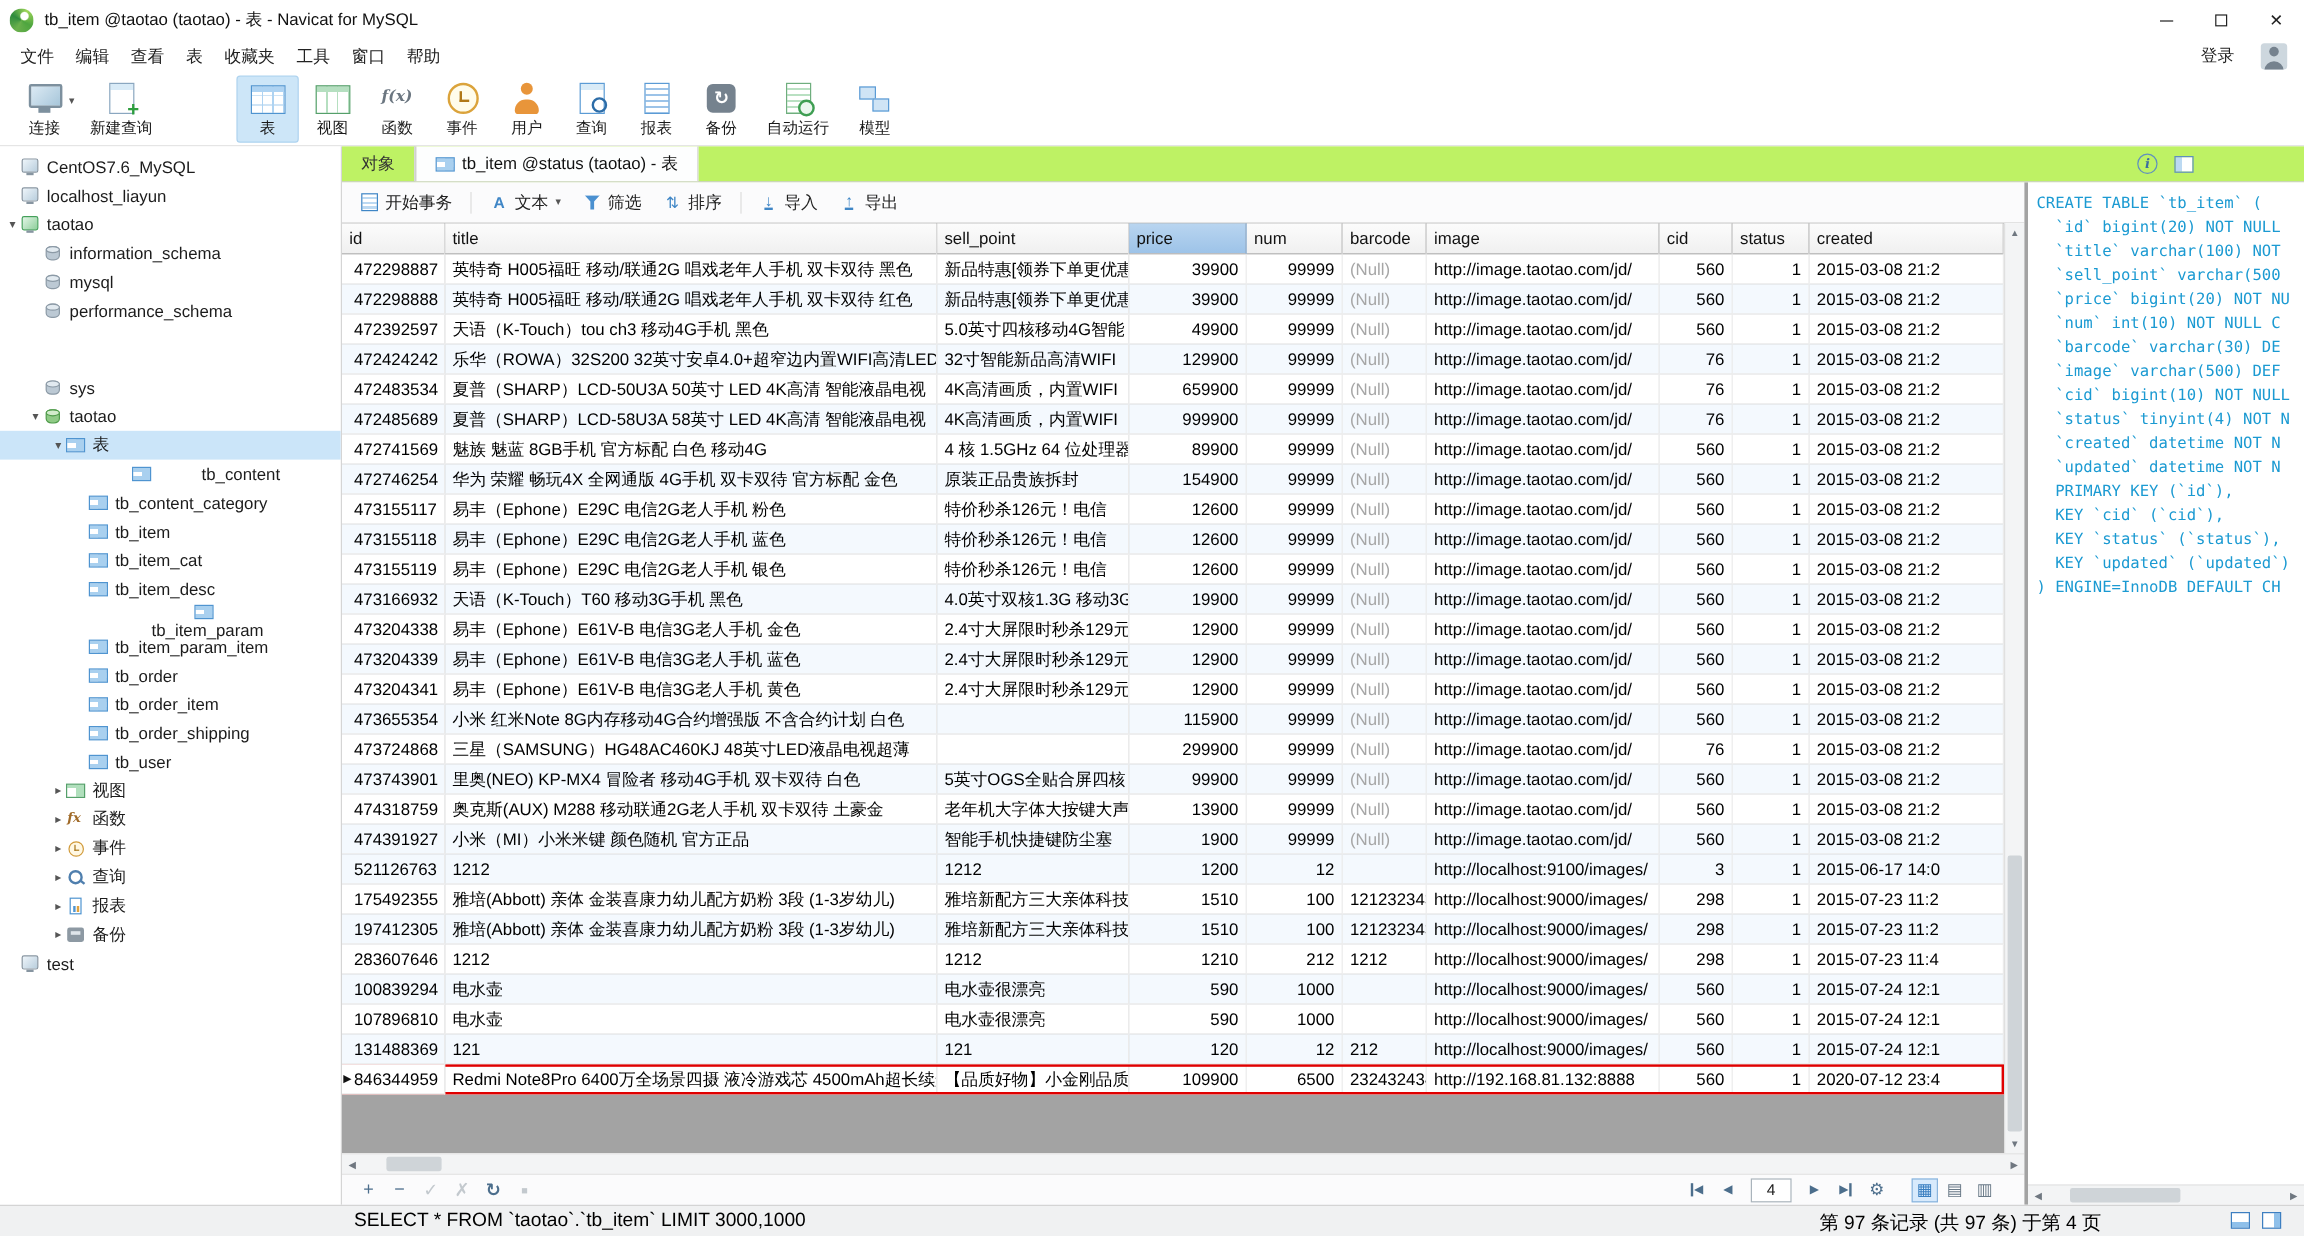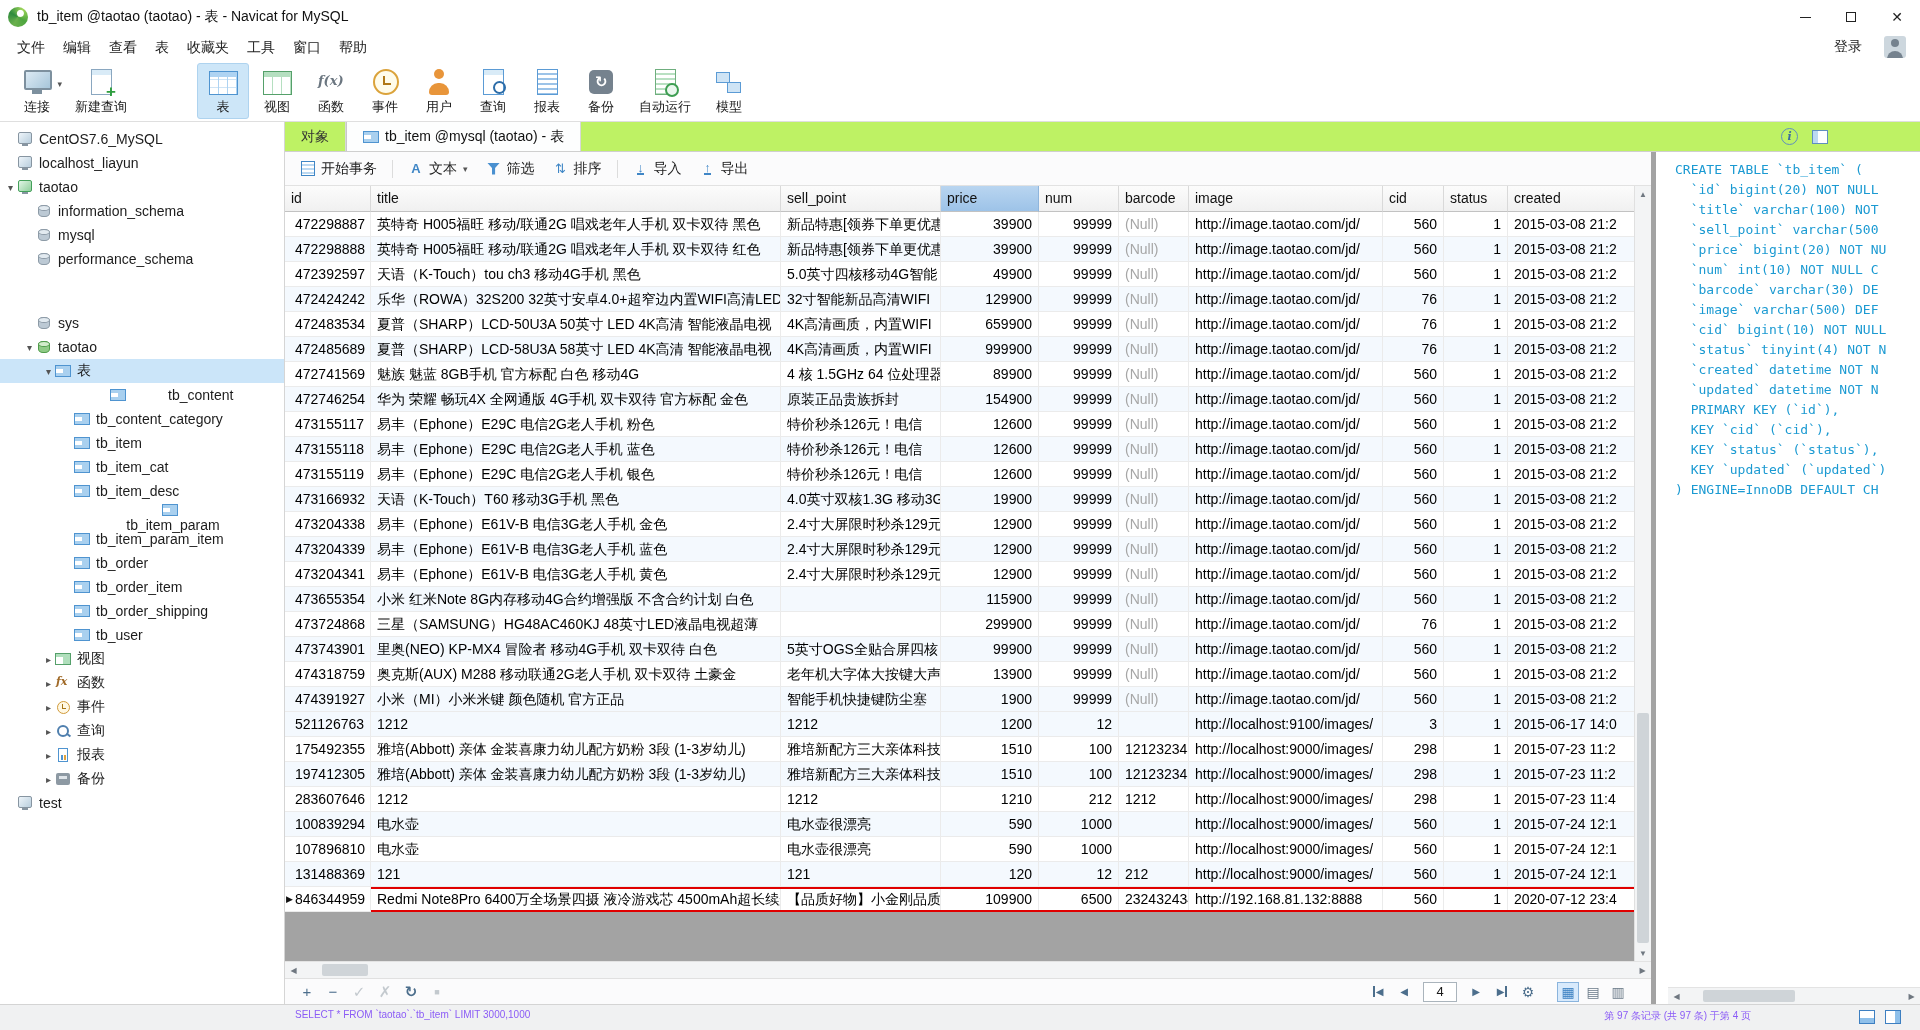--- a/index.html
+++ b/index.html
@@ -157,26 +157,26 @@
   .nav-btn{width:22px;height:20px;display:flex;align-items:center;justify-content:center;font-size:10px;color:#4c6e8c;}
   .nav-first span{border-left:2px solid currentColor;padding-left:1px;}
   .nav-last span{border-right:2px solid currentColor;padding-right:1px;}
   .page-box{width:34px;height:20px;border:1px solid #aab4bc;background:#fff;text-align:center;line-height:18px;font-size:13px;margin:0 4px;}
   .gear{font-size:14px;}
   .view-group{display:flex;align-items:center;gap:3px;margin-left:14px;}
   .view-btn{width:22px;height:20px;display:flex;align-items:center;justify-content:center;font-size:14px;color:#6a7a88;border:1px solid rgba(0,0,0,0);}
   .view-btn.active{color:#3a7fc1;background:#d8eafc;border-color:#8ab4dd;}
 
   
-  .right-panel{width:269px;flex:none;background:#fff;border-left:5px solid #a3a3a3;display:flex;flex-direction:column;min-height:0;padding-left:12px;}
+  .right-panel{width:233px;flex:none;background:#fff;border-left:3px solid #a3a3a3;display:flex;flex-direction:column;min-height:0;}
   .ddl{flex:1;overflow:hidden;padding:8px 2px 0 7px;font-family:"DejaVu Sans Mono","Liberation Mono",monospace;font-size:13px;line-height:20px;color:#1b9ad2;}
   .ddl-line{white-space:pre;overflow:hidden;}
 
   
-  .statusbar{height:26px;flex:none;background:#f0f1f2;border-top:1px solid #d4d4d4;position:relative;font-size:10px;color:#8b5cf6;}
+  .statusbar{height:26px;flex:none;background:#f0f1f2;border-top:1px solid #d4d4d4;position:relative;font-size:16px;color:#000000;}
   .sb-sql{position:absolute;left:295px;top:4px;white-space:nowrap;}
   .sb-records{position:absolute;right:169px;top:4px;white-space:nowrap;}
   .sb-icons{position:absolute;right:19px;top:5px;display:flex;gap:10px;}
   .sbi{width:16px;height:14px;border:1px solid #3d7fc1;display:inline-block;}
   .sbi1{background:linear-gradient(#fff 0 7px,#8fc0ea 7px);}
   .sbi2{background:linear-gradient(90deg,#fff 0 9px,#8fc0ea 9px);}
 </style>
 </head>
 <body>
 
@@ -414,21 +414,21 @@
 
     <div class="right-col">
 
       <div class="tabbar">
         <div class="tabs">
             <div class="tab">
               <span class="tab-label">对象</span>
             </div>
             <div class="tab active">
               <span class="ti ti-tables tab-ic"></span>
-              <span class="tab-label">tb_item @mysql (taotao) - 表</span>
+              <span class="tab-label">tb_item @status (taotao) - 表</span>
             </div>
           </div>
         <div class="tab-right">
           <span class="info-ic">i</span>
           <span class="pane-ic"></span>
         </div>
       </div>
 
       <div class="content-row">
 

